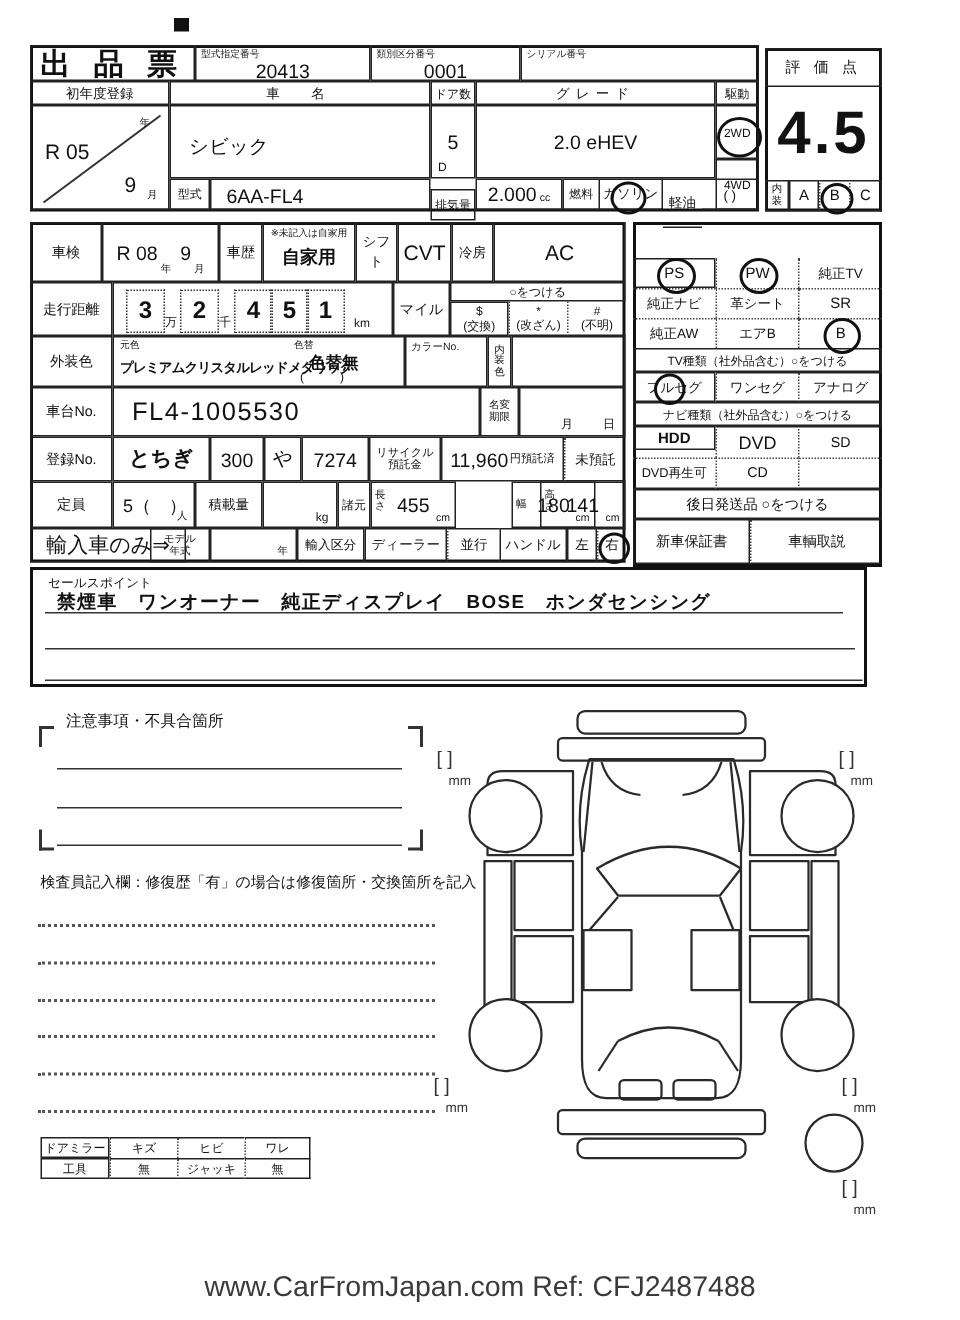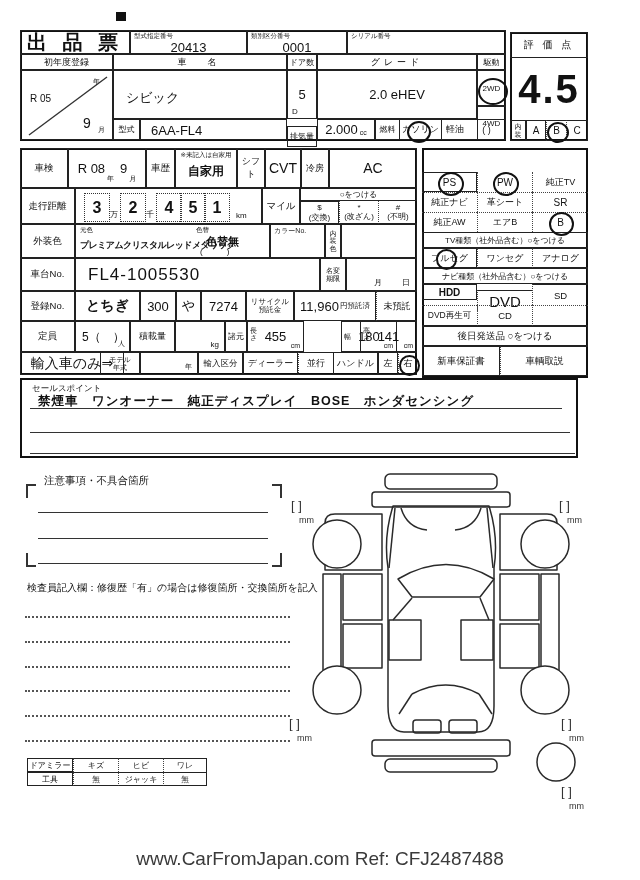--- a/index.html
+++ b/index.html
@@ -48,21 +48,21 @@
   <div class="c bd fx" style="left:20px;top:54px;width:93px;height:16px;font-size:9px;">初年度登録</div>
   <div class="c bd fx" style="left:113px;top:54px;width:174px;height:16px;font-size:9px;letter-spacing:6px;">車　名</div>
   <div class="c bd fx" style="left:287px;top:54px;width:30px;height:16px;font-size:8px;">ドア数</div>
   <div class="c bd fx" style="left:317px;top:54px;width:160px;height:16px;font-size:9px;letter-spacing:4px;">グレード</div>
   <div class="c bd fx" style="left:477px;top:54px;width:29px;height:16px;font-size:8px;">駆動</div>
 
   <div class="c bd" style="left:20px;top:70px;width:93px;height:70px;">
     <svg width="93" height="70">
       <line x1="8" y1="64" x2="86" y2="6" stroke="#333" stroke-width="1.4"></line>
     </svg>
-    <span class="c" style="left:9px;top:22px;font-size:10px;">R 05</span>
+    <span class="c" style="left:9px;top:22px;font-size:14px;">R 05</span>
     <span class="c" style="left:72px;top:6px;font-size:7px;">年</span>
     <span class="c" style="left:62px;top:44px;font-size:14px;">9</span>
     <span class="c" style="left:77px;top:54px;font-size:7px;">月</span>
   </div>
   <div class="c bd" style="left:113px;top:70px;width:174px;height:49px;">
     <span class="c" style="left:12px;top:18px;font-size:13px;">シビック</span>
   </div>
   <div class="c bd" style="left:287px;top:70px;width:30px;height:49px;">
     <div class="fx" style="height:100%;font-size:13px;">5</div>
     <span class="c" style="left:4px;bottom:2px;font-size:8px;">D</span>
@@ -75,21 +75,21 @@
   <div class="c bd" style="left:140px;top:119px;width:147px;height:21px;">
     <span class="c" style="left:10px;top:3px;font-size:13px;">6AA-FL4</span>
   </div>
   <div class="c bd fx" style="left:287px;top:126px;width:30px;height:21px;font-size:8px;">排気量</div>
   <div class="c bd fx" style="left:317px;top:119px;width:58px;height:21px;">
     <span style="font-size:13px;">2.000</span>
     <span class="sub">cc</span>
   </div>
   <div class="c bd fx" style="left:375px;top:119px;width:25px;height:21px;font-size:8px;">燃料</div>
   <div class="c bd fx" style="left:400px;top:119px;width:42px;height:21px;font-size:9px;border-left:none;">ガソリン</div>
-  <div class="c fx" style="left:442px;top:119px;width:26px;height:21px;font-size:9px;border-top:1px solid #222;border-bottom:1px solid #222;">軽油</div>
+  <div class="c fx" style="left:442px;top:119px;width:26px;height:33px;font-size:9px;border-top:1px solid #222;border-bottom:1px solid #222;">軽油</div>
   <div class="c bd fx" style="left:468px;top:119px;width:38px;height:21px;font-size:9px;border-left:none;">(        )</div>
 
   <div class="c bx" style="left:510px;top:32px;width:78px;height:109px;"></div>
   <div class="c bd fx" style="left:510px;top:32px;width:78px;height:26px;font-size:10px;letter-spacing:3px;">評 価 点</div>
   <div class="c fx" style="left:510px;top:58px;width:78px;height:62px;font-size:40px;font-weight:600;letter-spacing:2px;">4.5</div>
   <div class="c bd fx vpre" style="left:510px;top:120px;width:16px;height:21px;">内
 装</div>
   <div class="c bd fx" style="left:526px;top:120px;width:20px;height:21px;font-size:10px;">A</div>
   <div class="c fx dotL" style="left:546px;top:120px;width:20px;height:21px;font-size:10px;border-top:1px solid #222;border-bottom:1px solid #222;">B</div>
   <div class="c bd fx dotL" style="left:566px;top:120px;width:22px;height:21px;font-size:10px;border-left-style:dotted;">C</div>
@@ -225,21 +225,21 @@
   <div class="c fx dotL dotT" style="left:477px;top:212px;width:55px;height:20px;font-size:9px;">エアB</div>
   <div class="c fx dotL dotT" style="left:532px;top:212px;width:56px;height:20px;font-size:10px;">B</div>
 
   <div class="c bd fx" style="left:422px;top:232px;width:166px;height:16px;font-size:8px;">TV種類（社外品含む）○をつける</div>
   <div class="c bd fx" style="left:422px;top:248px;width:55px;height:20px;font-size:9px;">フルセグ</div>
   <div class="c fx dotL" style="left:477px;top:248px;width:55px;height:20px;font-size:9px;border-top:1px solid #222;border-bottom:1px solid #222;">ワンセグ</div>
   <div class="c fx dotL" style="left:532px;top:248px;width:56px;height:20px;font-size:9px;border-top:1px solid #222;border-bottom:1px solid #222;">アナログ</div>
 
   <div class="c bd fx" style="left:422px;top:268px;width:166px;height:16px;font-size:8px;">ナビ種類（社外品含む）○をつける</div>
   <div class="c bd fx" style="left:422px;top:284px;width:55px;height:16px;font-size:10px;font-weight:bold;">HDD</div>
-  <div class="c fx dotL" style="left:477px;top:284px;width:55px;height:21px;font-size:15px;border-top:1px solid #222;margin-top:6px;">DVD</div>
+  <div class="c fx dotL" style="left:477px;top:284px;width:55px;height:21px;font-size:12px;border-top:1px solid #222;">DVD</div>
   <div class="c fx dotL" style="left:532px;top:284px;width:56px;height:21px;font-size:9.5px;border-top:1px solid #222;">SD</div>
   <div class="c fx dotT" style="left:422px;top:305px;width:55px;height:21px;font-size:8.5px;border-bottom:1px solid #222;">DVD再生可</div>
   <div class="c fx dotL dotT" style="left:477px;top:305px;width:55px;height:21px;font-size:9.5px;border-bottom:1px solid #222;">CD</div>
   <div class="c dotL dotT" style="left:532px;top:305px;width:56px;height:21px;border-bottom:1px solid #222;"></div>
 
   <div class="c bd fx" style="left:422px;top:326px;width:166px;height:20px;font-size:9.5px;">後日発送品 ○をつける</div>
   <div class="c fx dotL" style="left:500px;top:346px;width:88px;height:30px;font-size:9.5px;border-top:1px solid #222;border-bottom:1px solid #222;">車輌取説</div>
   <div class="c bd fx" style="left:422px;top:346px;width:78px;height:30px;font-size:9.5px;">新車保証書</div>
 
   <div class="c bx" style="left:20px;top:378px;width:558px;height:80px;">

